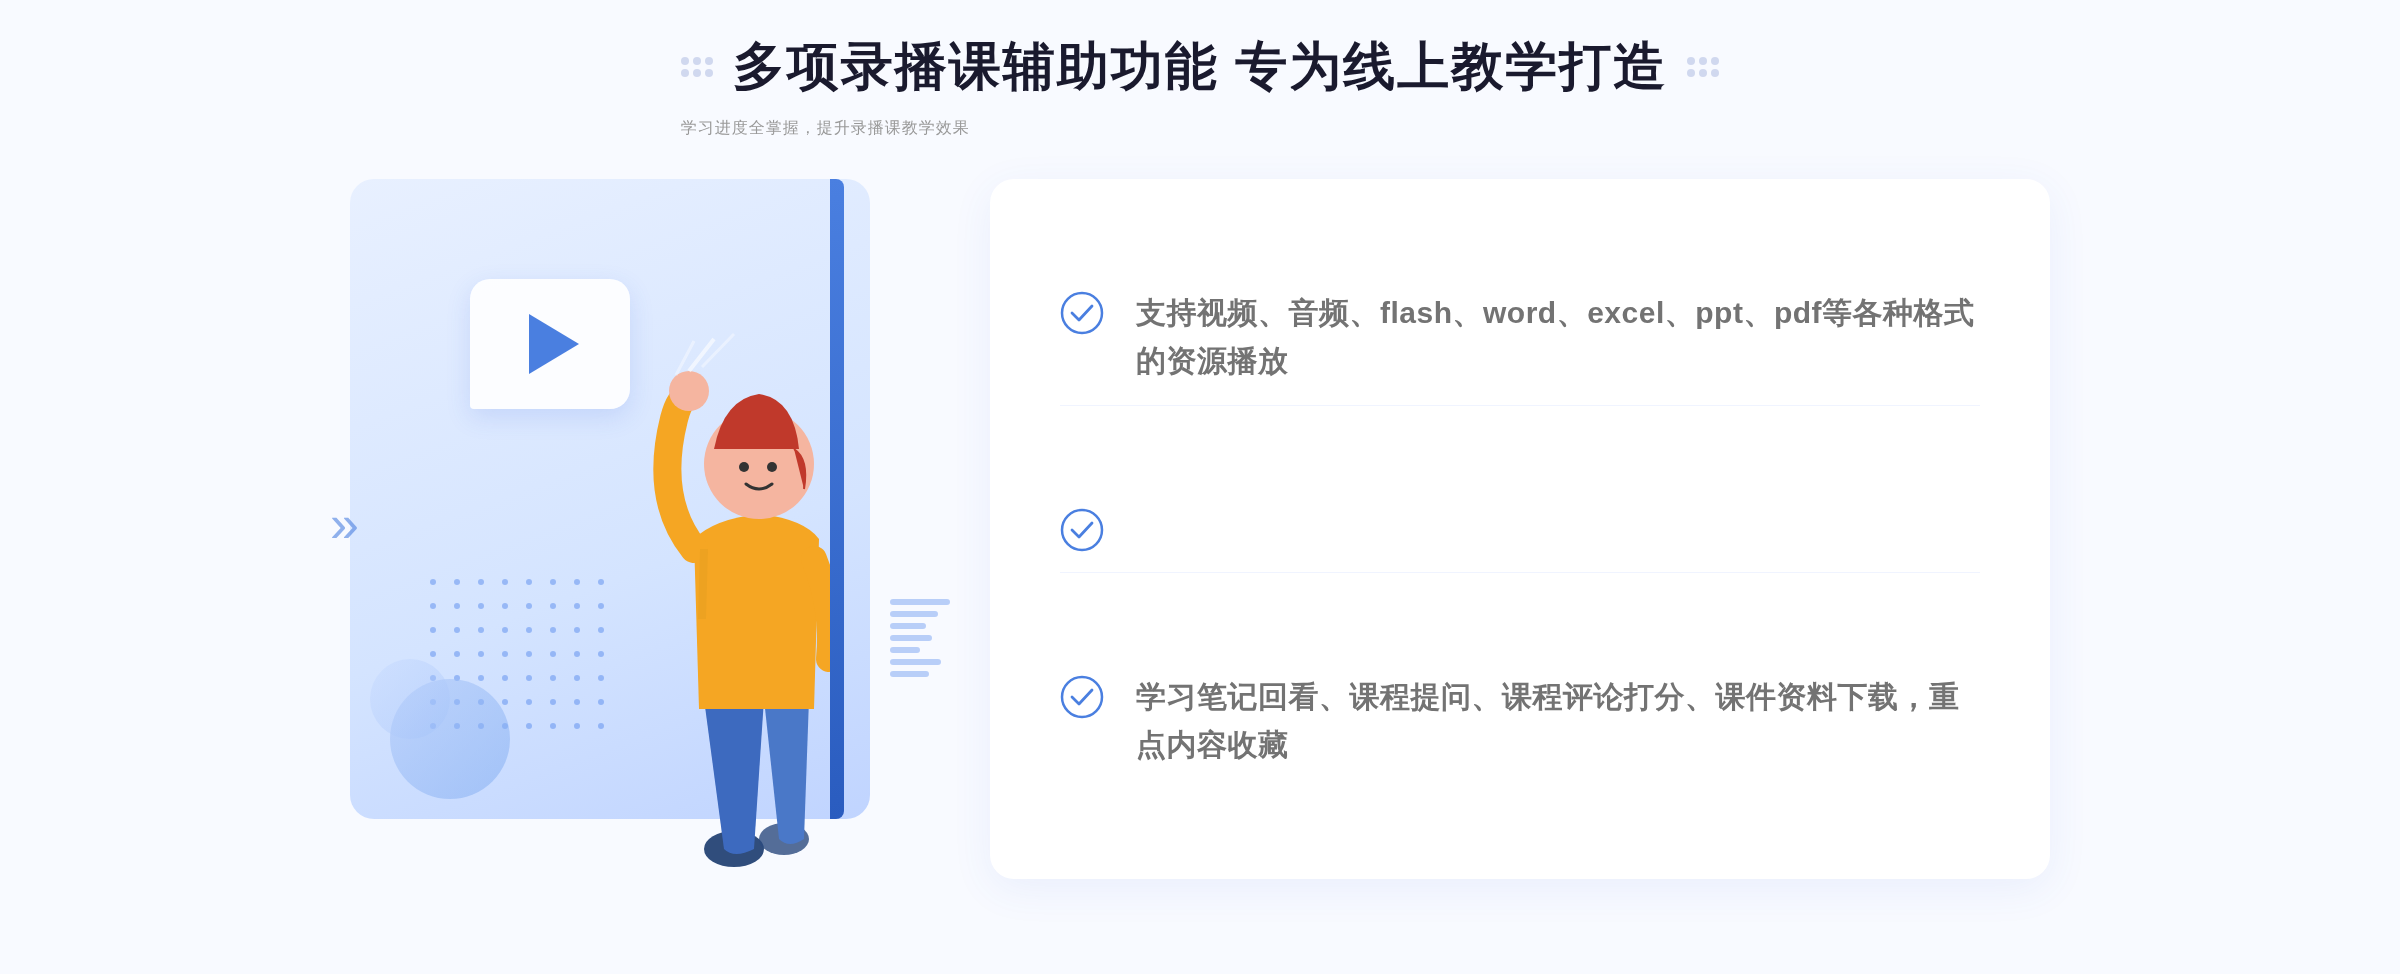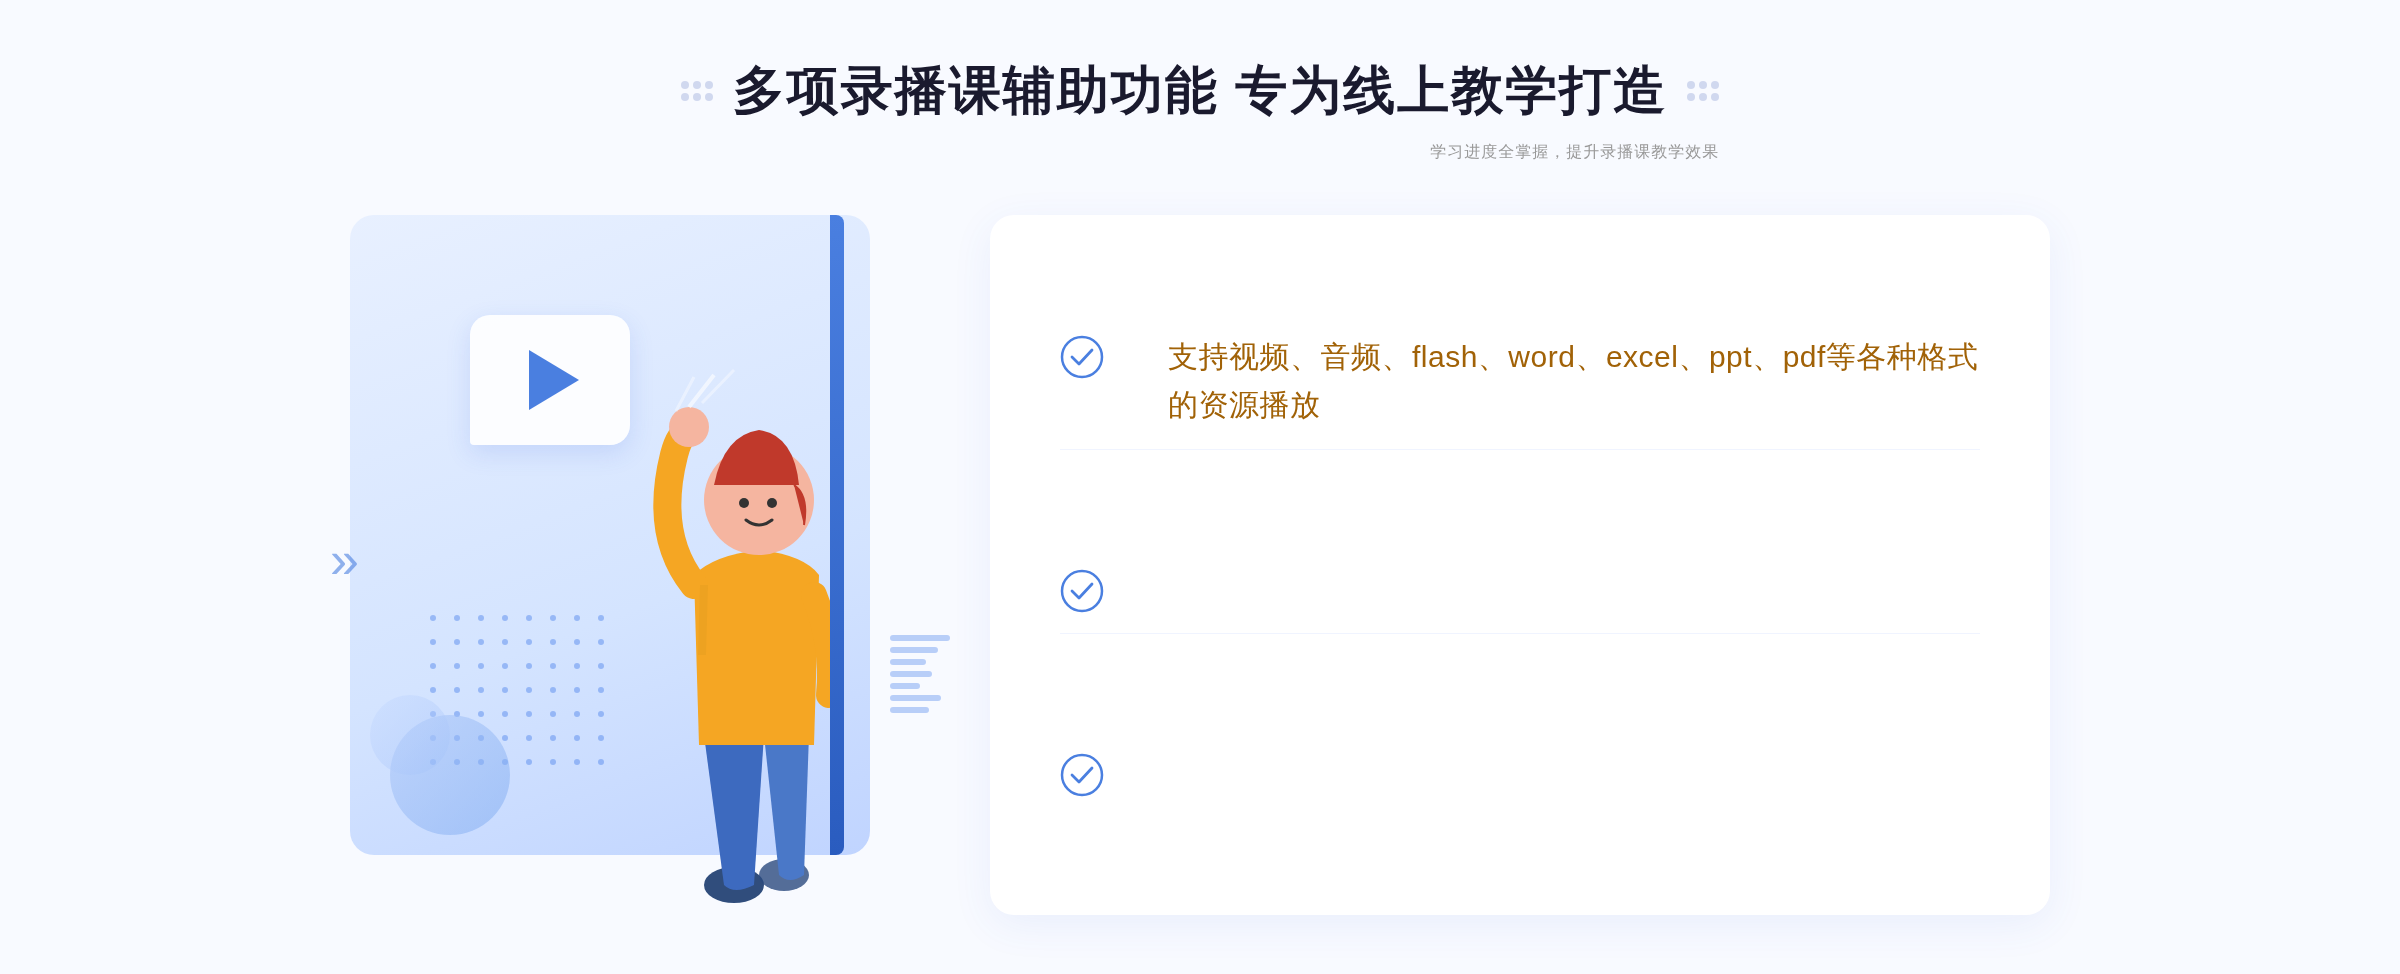--- a/index.html
+++ b/index.html
@@ -22,23 +22,23 @@
       height: 974px;
       background: #f8faff;
       position: relative;
       display: flex;
       flex-direction: column;
       align-items: center;
     }
 
     
     .header-section {
-      text-align: right;
-      padding-top: 56px;
-      margin-bottom: 52px;
+      text-align: left;
+      padding-top: 32px;
+      margin-bottom: 40px;
       position: relative;
     }
 
     .title-row {
       display: flex;
       align-items: center;
       justify-content: center;
       gap: 20px;
     }
 
@@ -245,25 +245,24 @@
       margin-top: 2px;
     }
 
     .check-icon svg {
       width: 44px;
       height: 44px;
     }
 
     .feature-text {
       font-size: 30px;
-      color: #a16207;
+      color: #737373;
       line-height: 1.6;
-      font-weight: 400;
+      font-weight: 700;
       letter-spacing: 0.5px;
-      margin-left: 32px;
     }
   </style>
 </head>
 <body>
 
 <div class="page-container">
 
   <div class="header-section">
     <div class="title-row">
       <div class="title-dots">
@@ -434,18 +433,19 @@
         </div>
       </div>
 
       <div class="feature-item">
         <div class="check-icon">
           <svg viewBox="0 0 44 44" xmlns="http://www.w3.org/2000/svg">
             <circle cx="22" cy="22" r="20" fill="none" stroke="#4a7fe0" stroke-width="2.5"></circle>
             <path d="M12 22 L19 29 L32 15" stroke="#4a7fe0" stroke-width="2.8" fill="none" stroke-linecap="round" stroke-linejoin="round"></path>
           </svg>
         </div>
+        <div class="feature-text">学习笔记回看、课程提问、课程评论打分、课件资料下载，重点内容收藏</div>
       </div>
 
 
     </div>
   </div>
 </div>
 
 </body></html>

